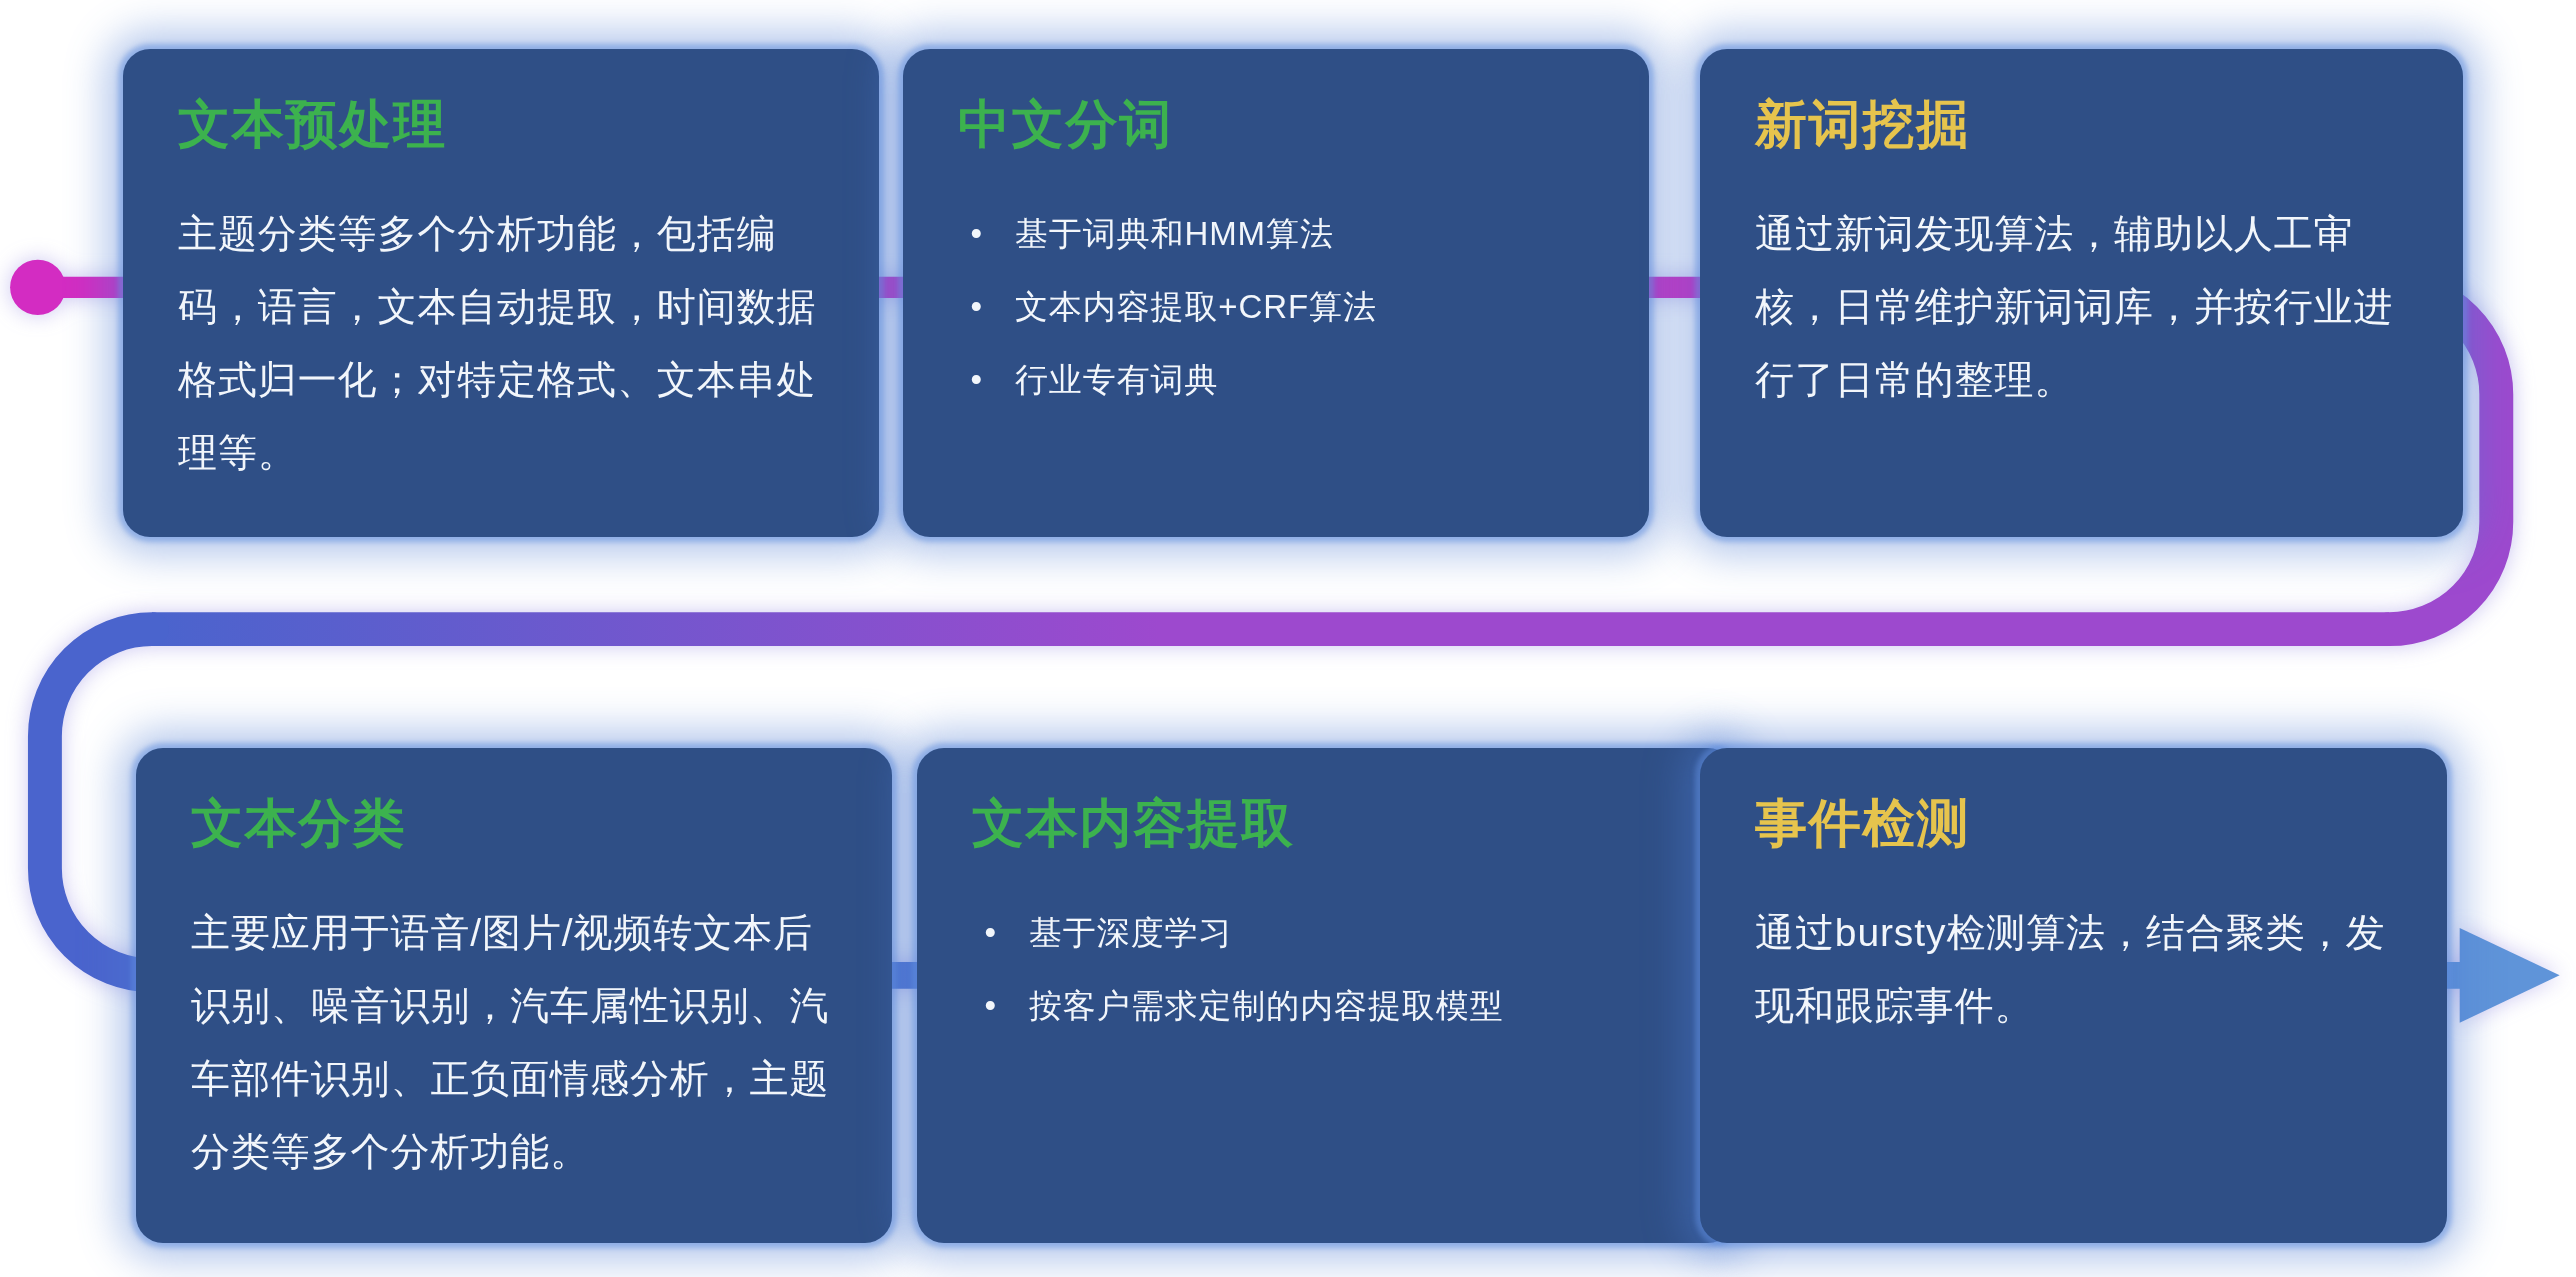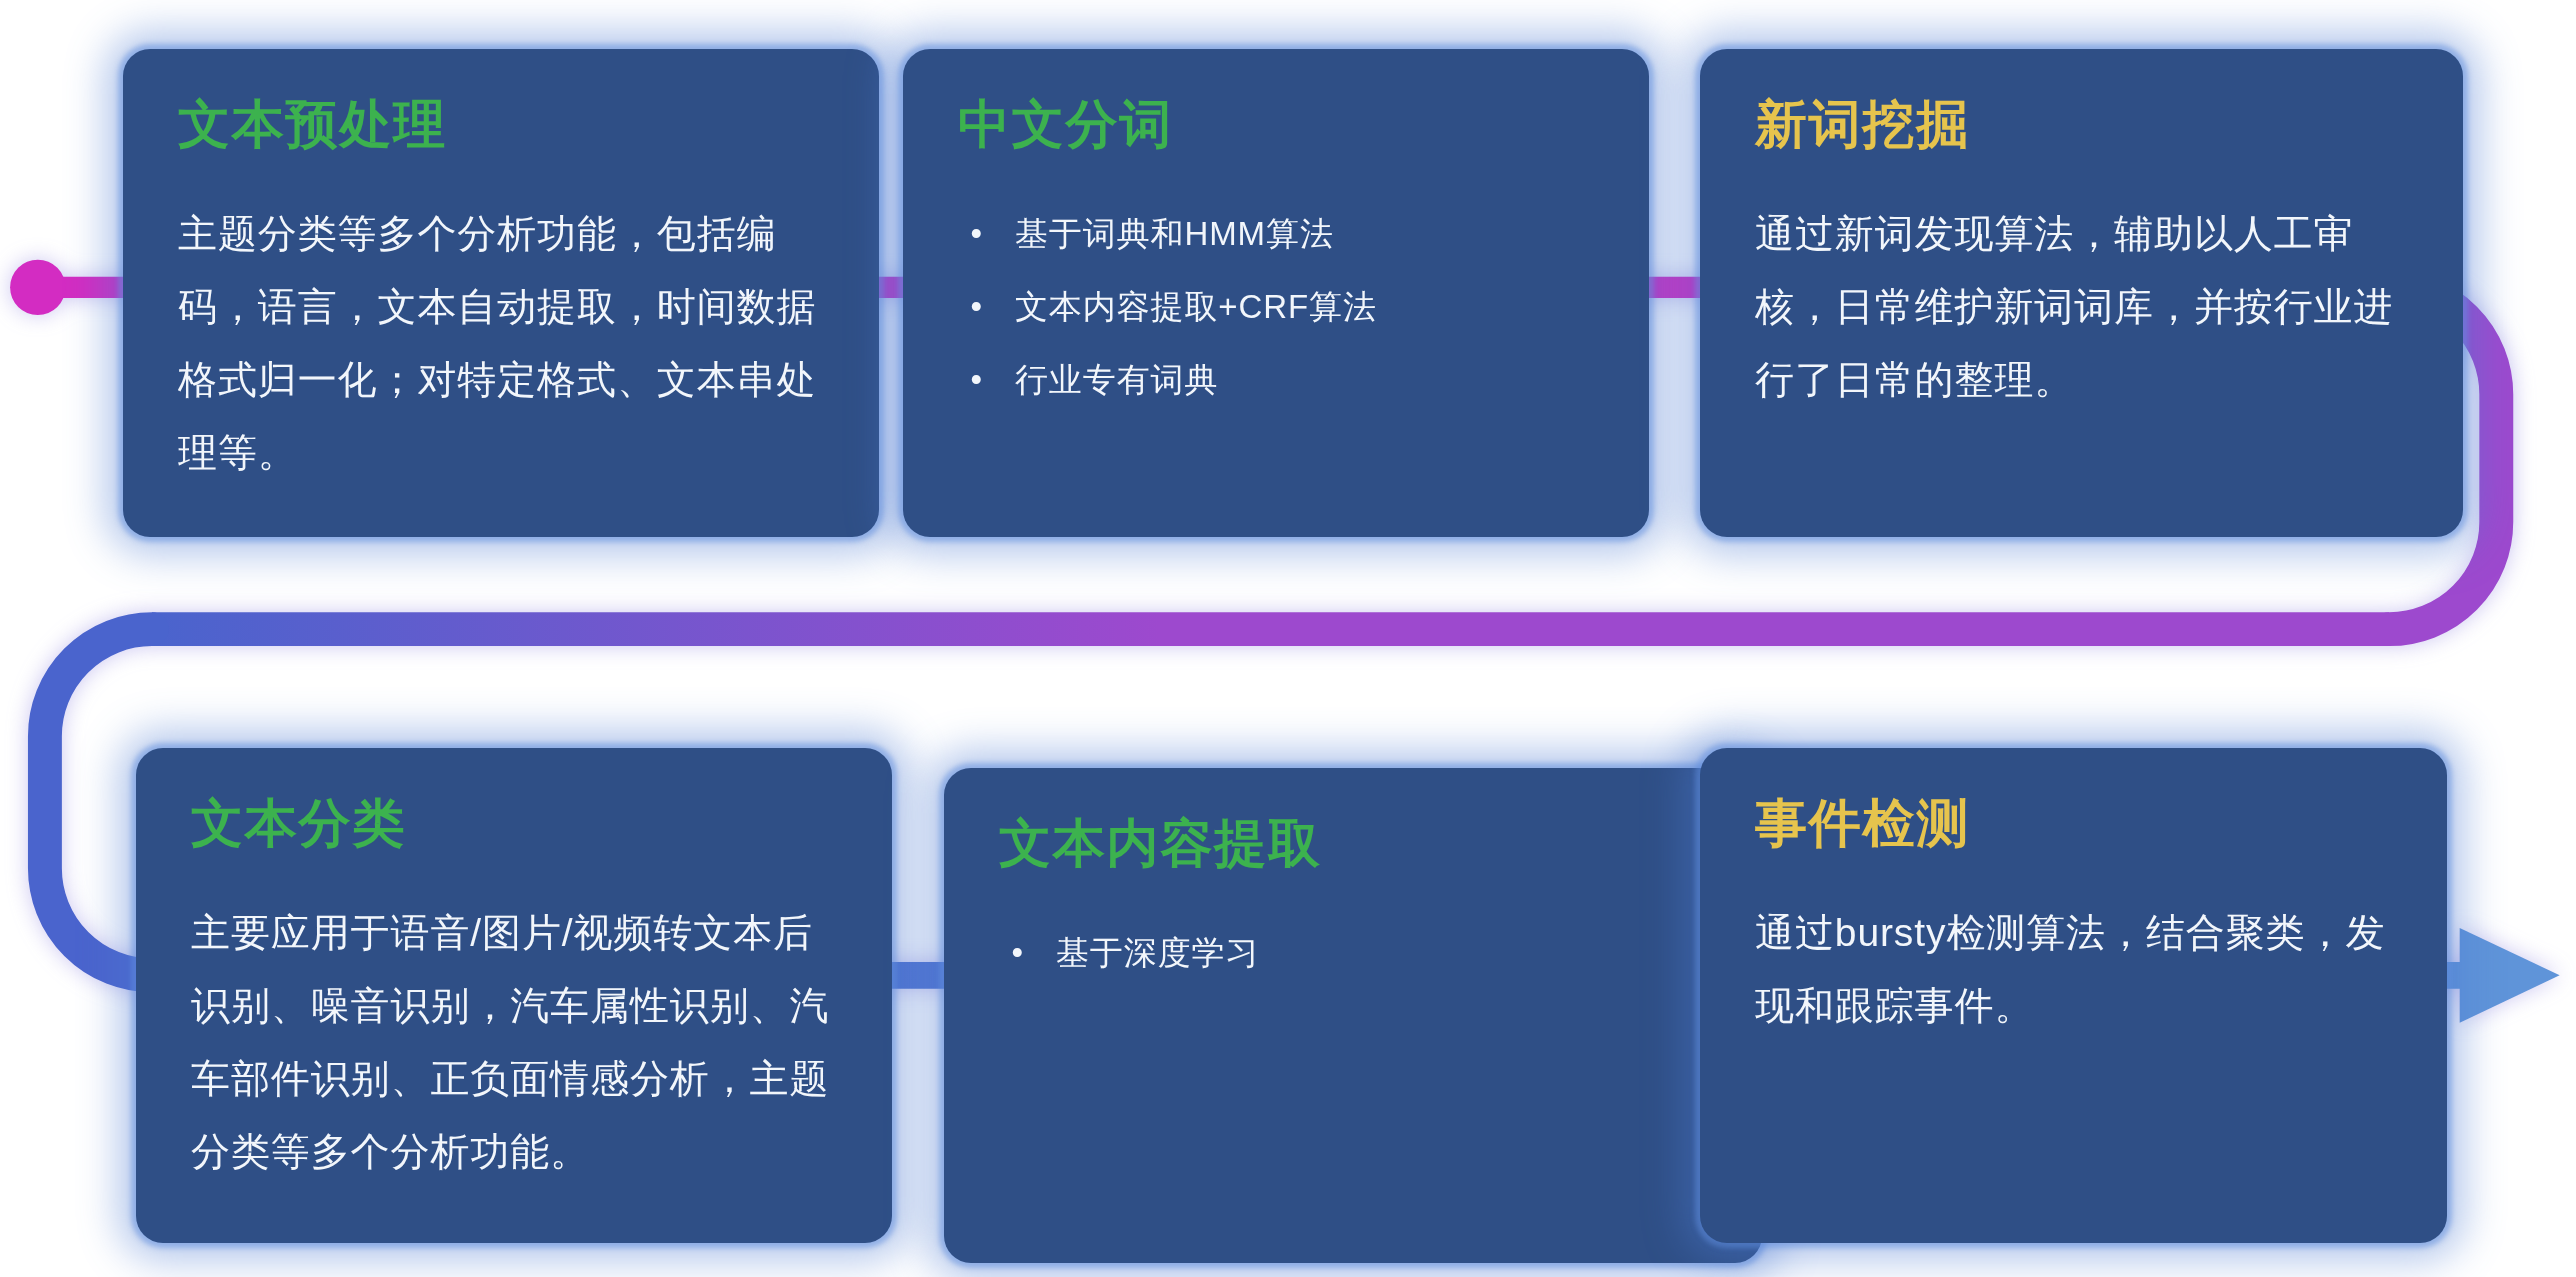--- a/index.html
+++ b/index.html
@@ -123,25 +123,28 @@
   <section class="card" style="left:1700px; top:49px; width:763px; height:488px;">
     <h2 class="card-title yellow">新词挖掘</h2>
     <p class="card-body">通过新词发现算法，辅助以人工审核，日常维护新词词库，并按行业进行了日常的整理。</p>
   </section>
 
   <section class="card" style="left:136px; top:748px; width:756px; height:495px;">
     <h2 class="card-title green">文本分类</h2>
     <p class="card-body">主要应用于语音/图片/视频转文本后识别、噪音识别，汽车属性识别、汽车部件识别、正负面情感分析，主题分类等多个分析功能。</p>
   </section>
 
-  <section class="card" style="left:917px; top:768px; width:818px; height:495px;margin-left:27px;">
+  <section class="card" style="left:917px; top:748px; width:818px; height:495px;">
     <h2 class="card-title green">文本内容提取</h2>
     <ul class="card-bullets">
       <li class="bullet-item">
           <span>基于深度学习</span>
+        </li>
+      <li class="bullet-item">
+          <span>按客户需求定制的内容提取模型</span>
         </li>
     </ul>
   </section>
 
   <section class="card" style="left:1700px; top:748px; width:747px; height:495px;">
     <h2 class="card-title yellow">事件检测</h2>
     <p class="card-body">通过bursty检测算法，结合聚类，发现和跟踪事件。</p>
   </section>
 
 </div>

